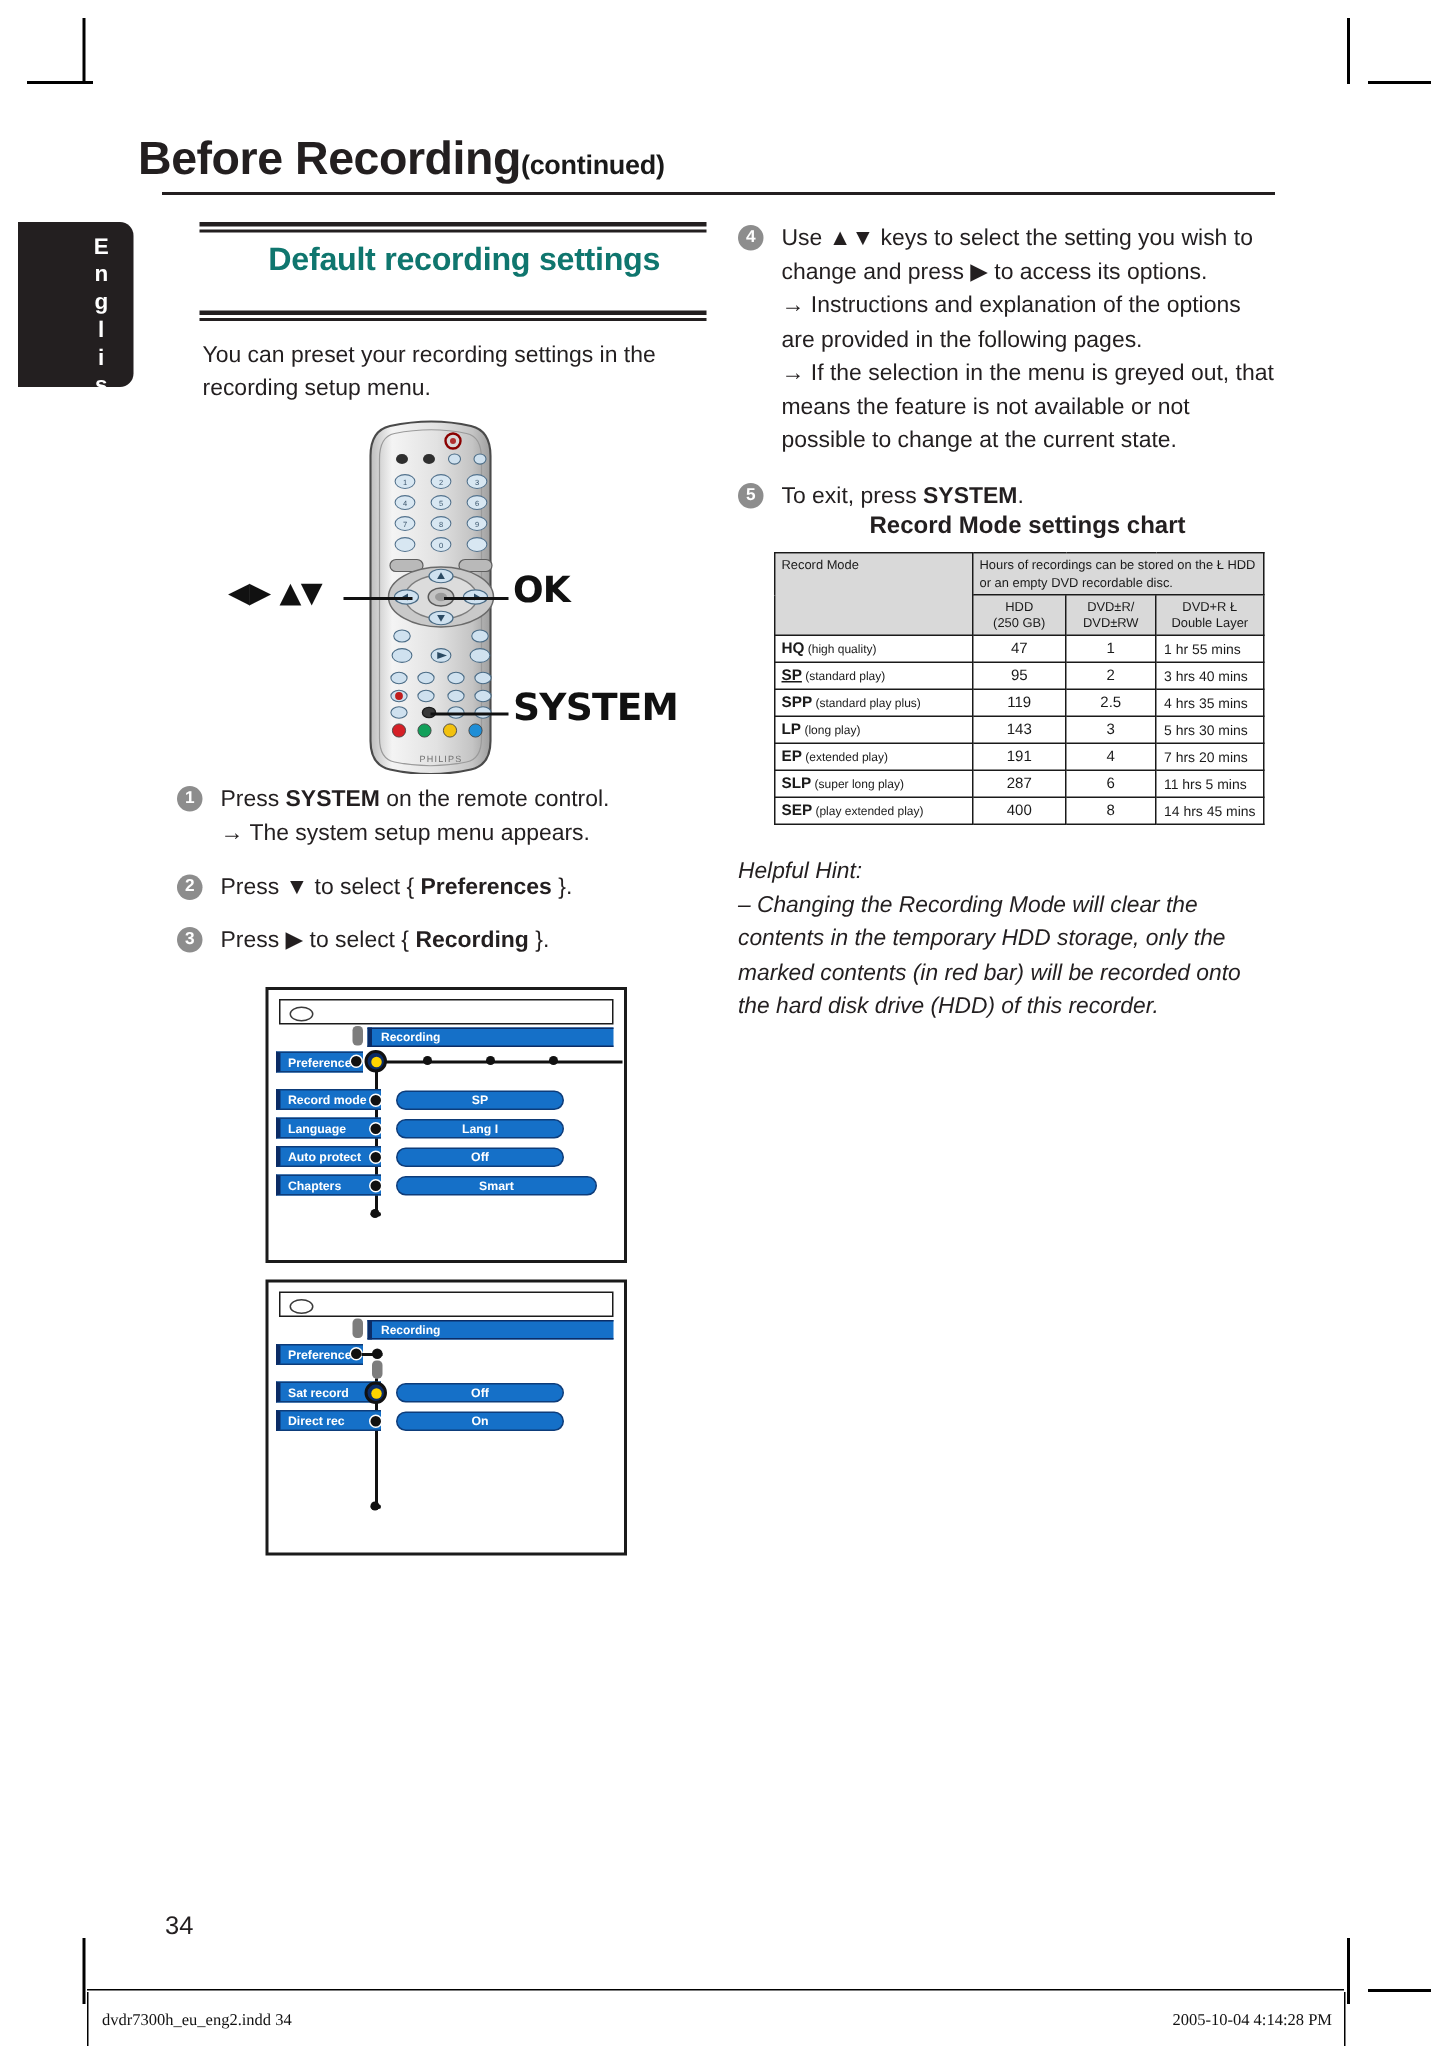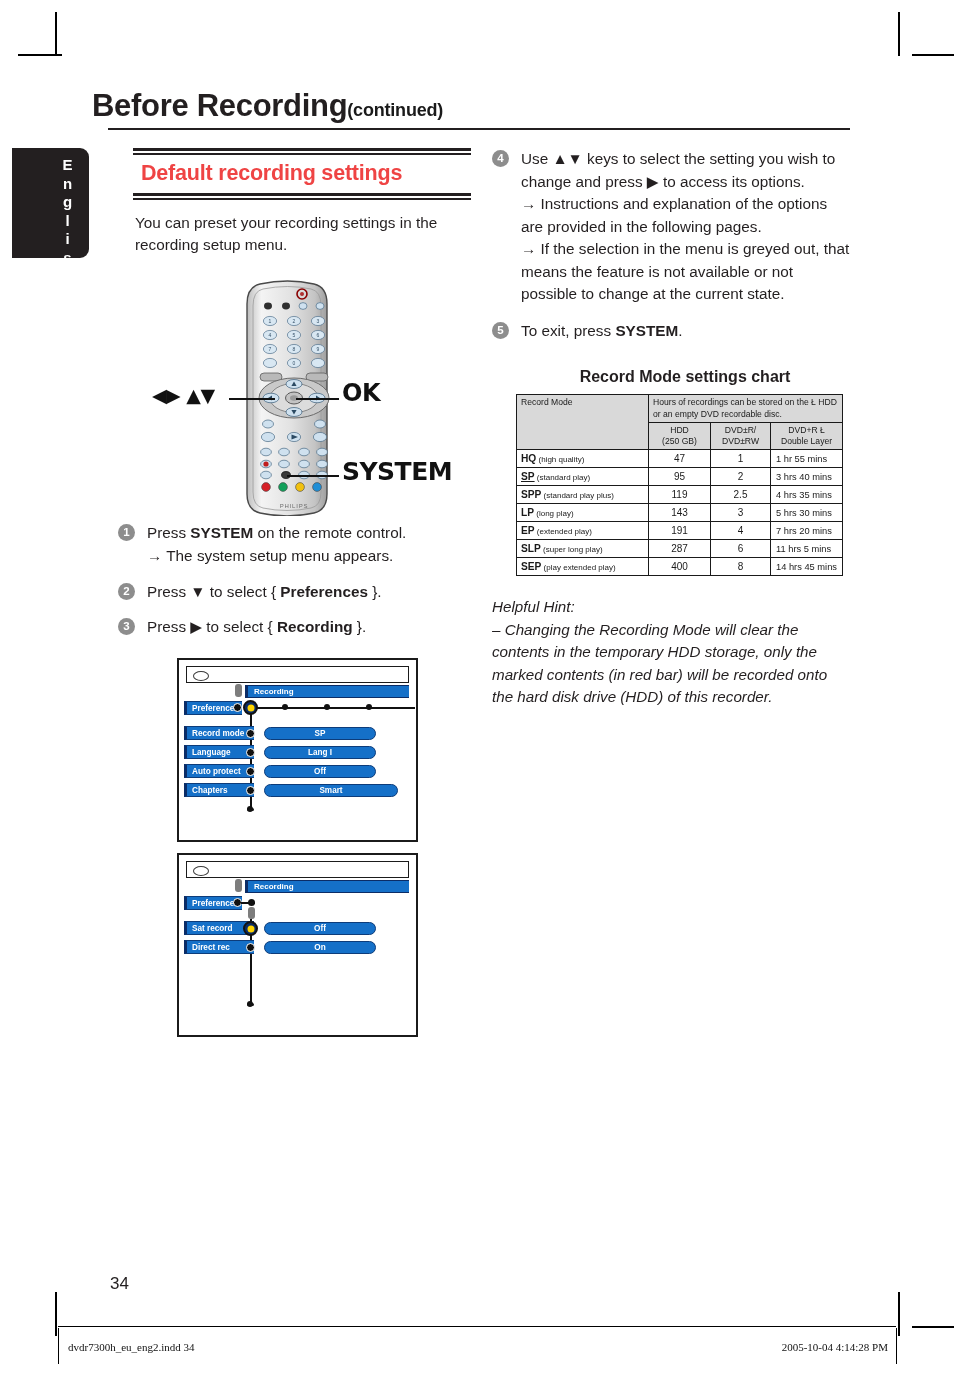--- a/index.html
+++ b/index.html
@@ -73,25 +73,26 @@
     position: relative; width: 338px;
   }
   .rule-dbl-top::before, .rule-dbl-bot::before {
     content: ""; display: block; height: 2.5px; background: #231f20;
   }
   .rule-dbl-top::after, .rule-dbl-bot::after {
     content: ""; display: block; height: 2.5px; background: #231f20; margin-top: 2px;
   }
   .sec-head h2 {
     margin: 0;
-    padding: 6px 0 7px 8px;
+    padding: 6px 0 21px 8px;
     font-size: 21.5px;
     font-weight: bold;
-    color: #ef4444;
+    color: #0f766e;
     letter-spacing: -0.2px;
+    text-align: center;
   }
 
   .body-p {
     margin: 12px 0 0 2px;
     font-size: 15.3px;
     line-height: 22px;
     color: #231f20;
     width: 338px;
   }
 
@@ -554,21 +555,21 @@
       <span>Use ▲▼ keys to select the setting you wish to change and press ▶ to access its options.</span>
       <span class="sub">→ Instructions and explanation of the options are provided in the following pages.</span>
       <span class="sub">→ If the selection in the menu is greyed out, that means the feature is not available or not possible to change at the current state.</span>
     </div>
 
     <div class="step" style="margin-top:14px;">
       <span class="num">5</span>
       <span>To exit, press </span><b>SYSTEM</b><span>.</span>
     </div>
 
-    <h3 id="chart-title" style="margin-top:26px;">Record Mode settings chart</h3>
+    <h3 id="chart-title" style="">Record Mode settings chart</h3>
 
     <table id="rm-table" style="margin-left:24px;">
       <colgroup>
         <col style="width:132px">
           <col style="width:62px">
           <col style="width:60px">
           <col style="width:72px">
       </colgroup>
       <thead>
         <tr>

